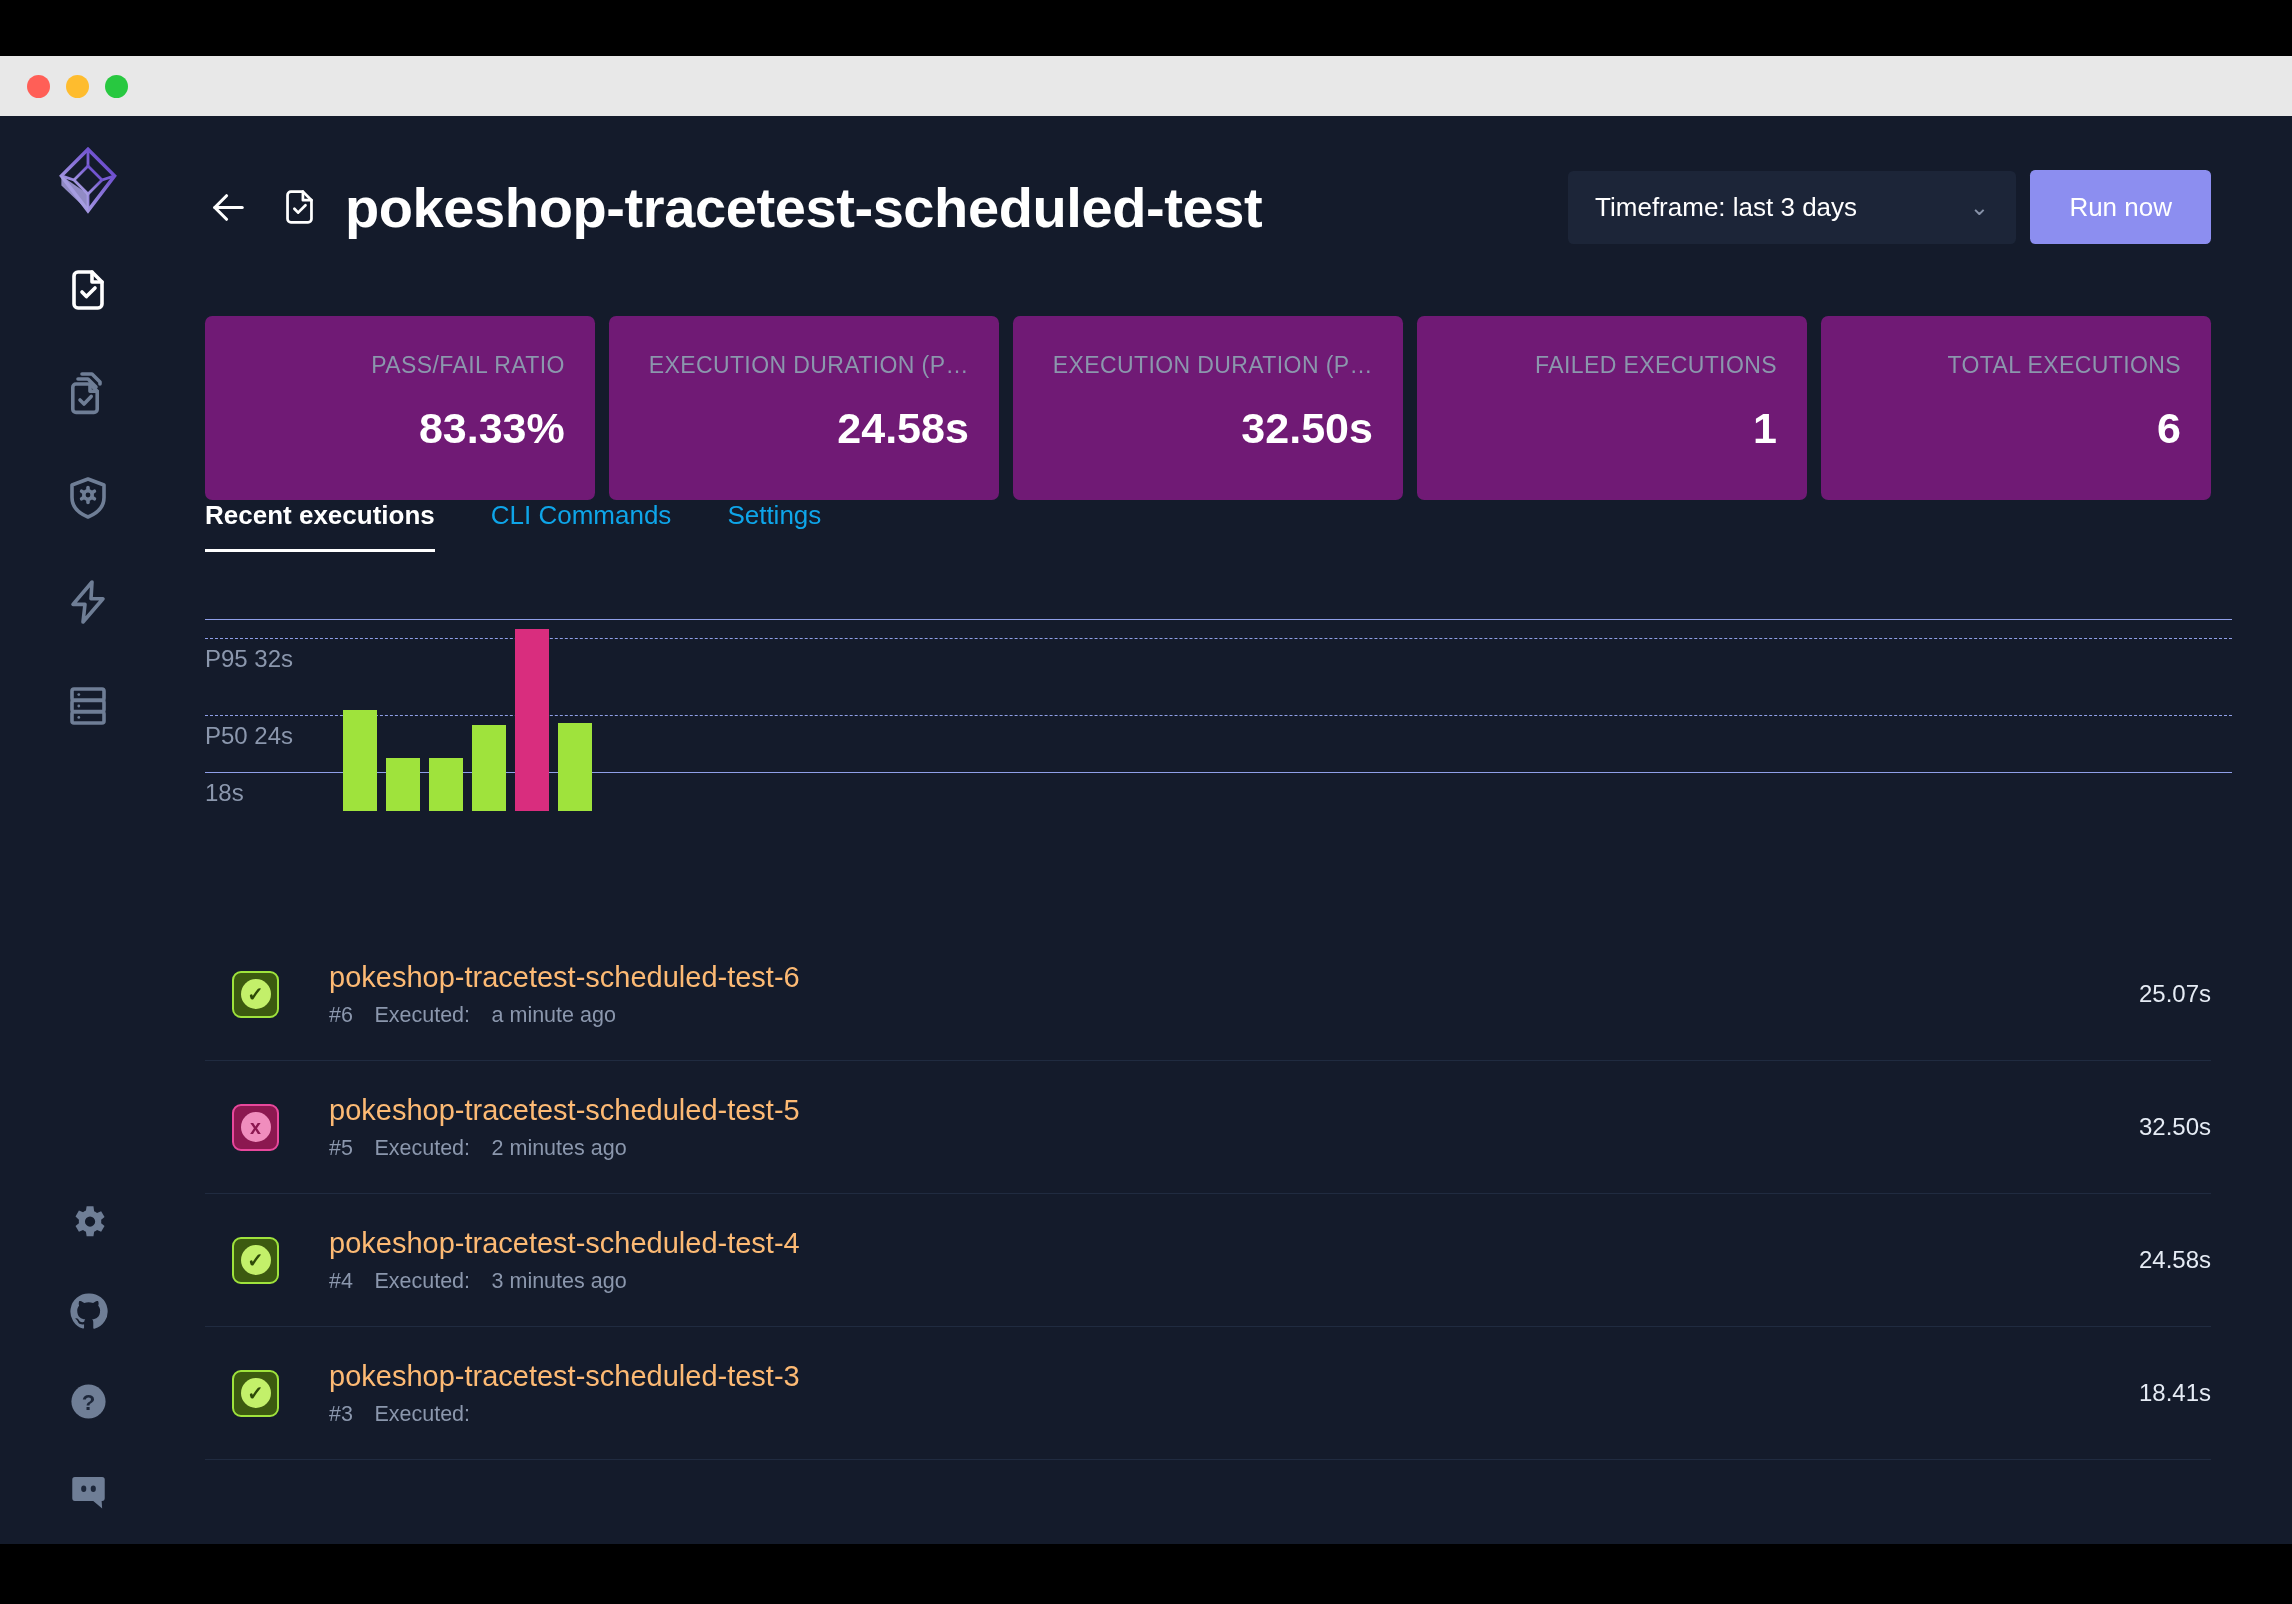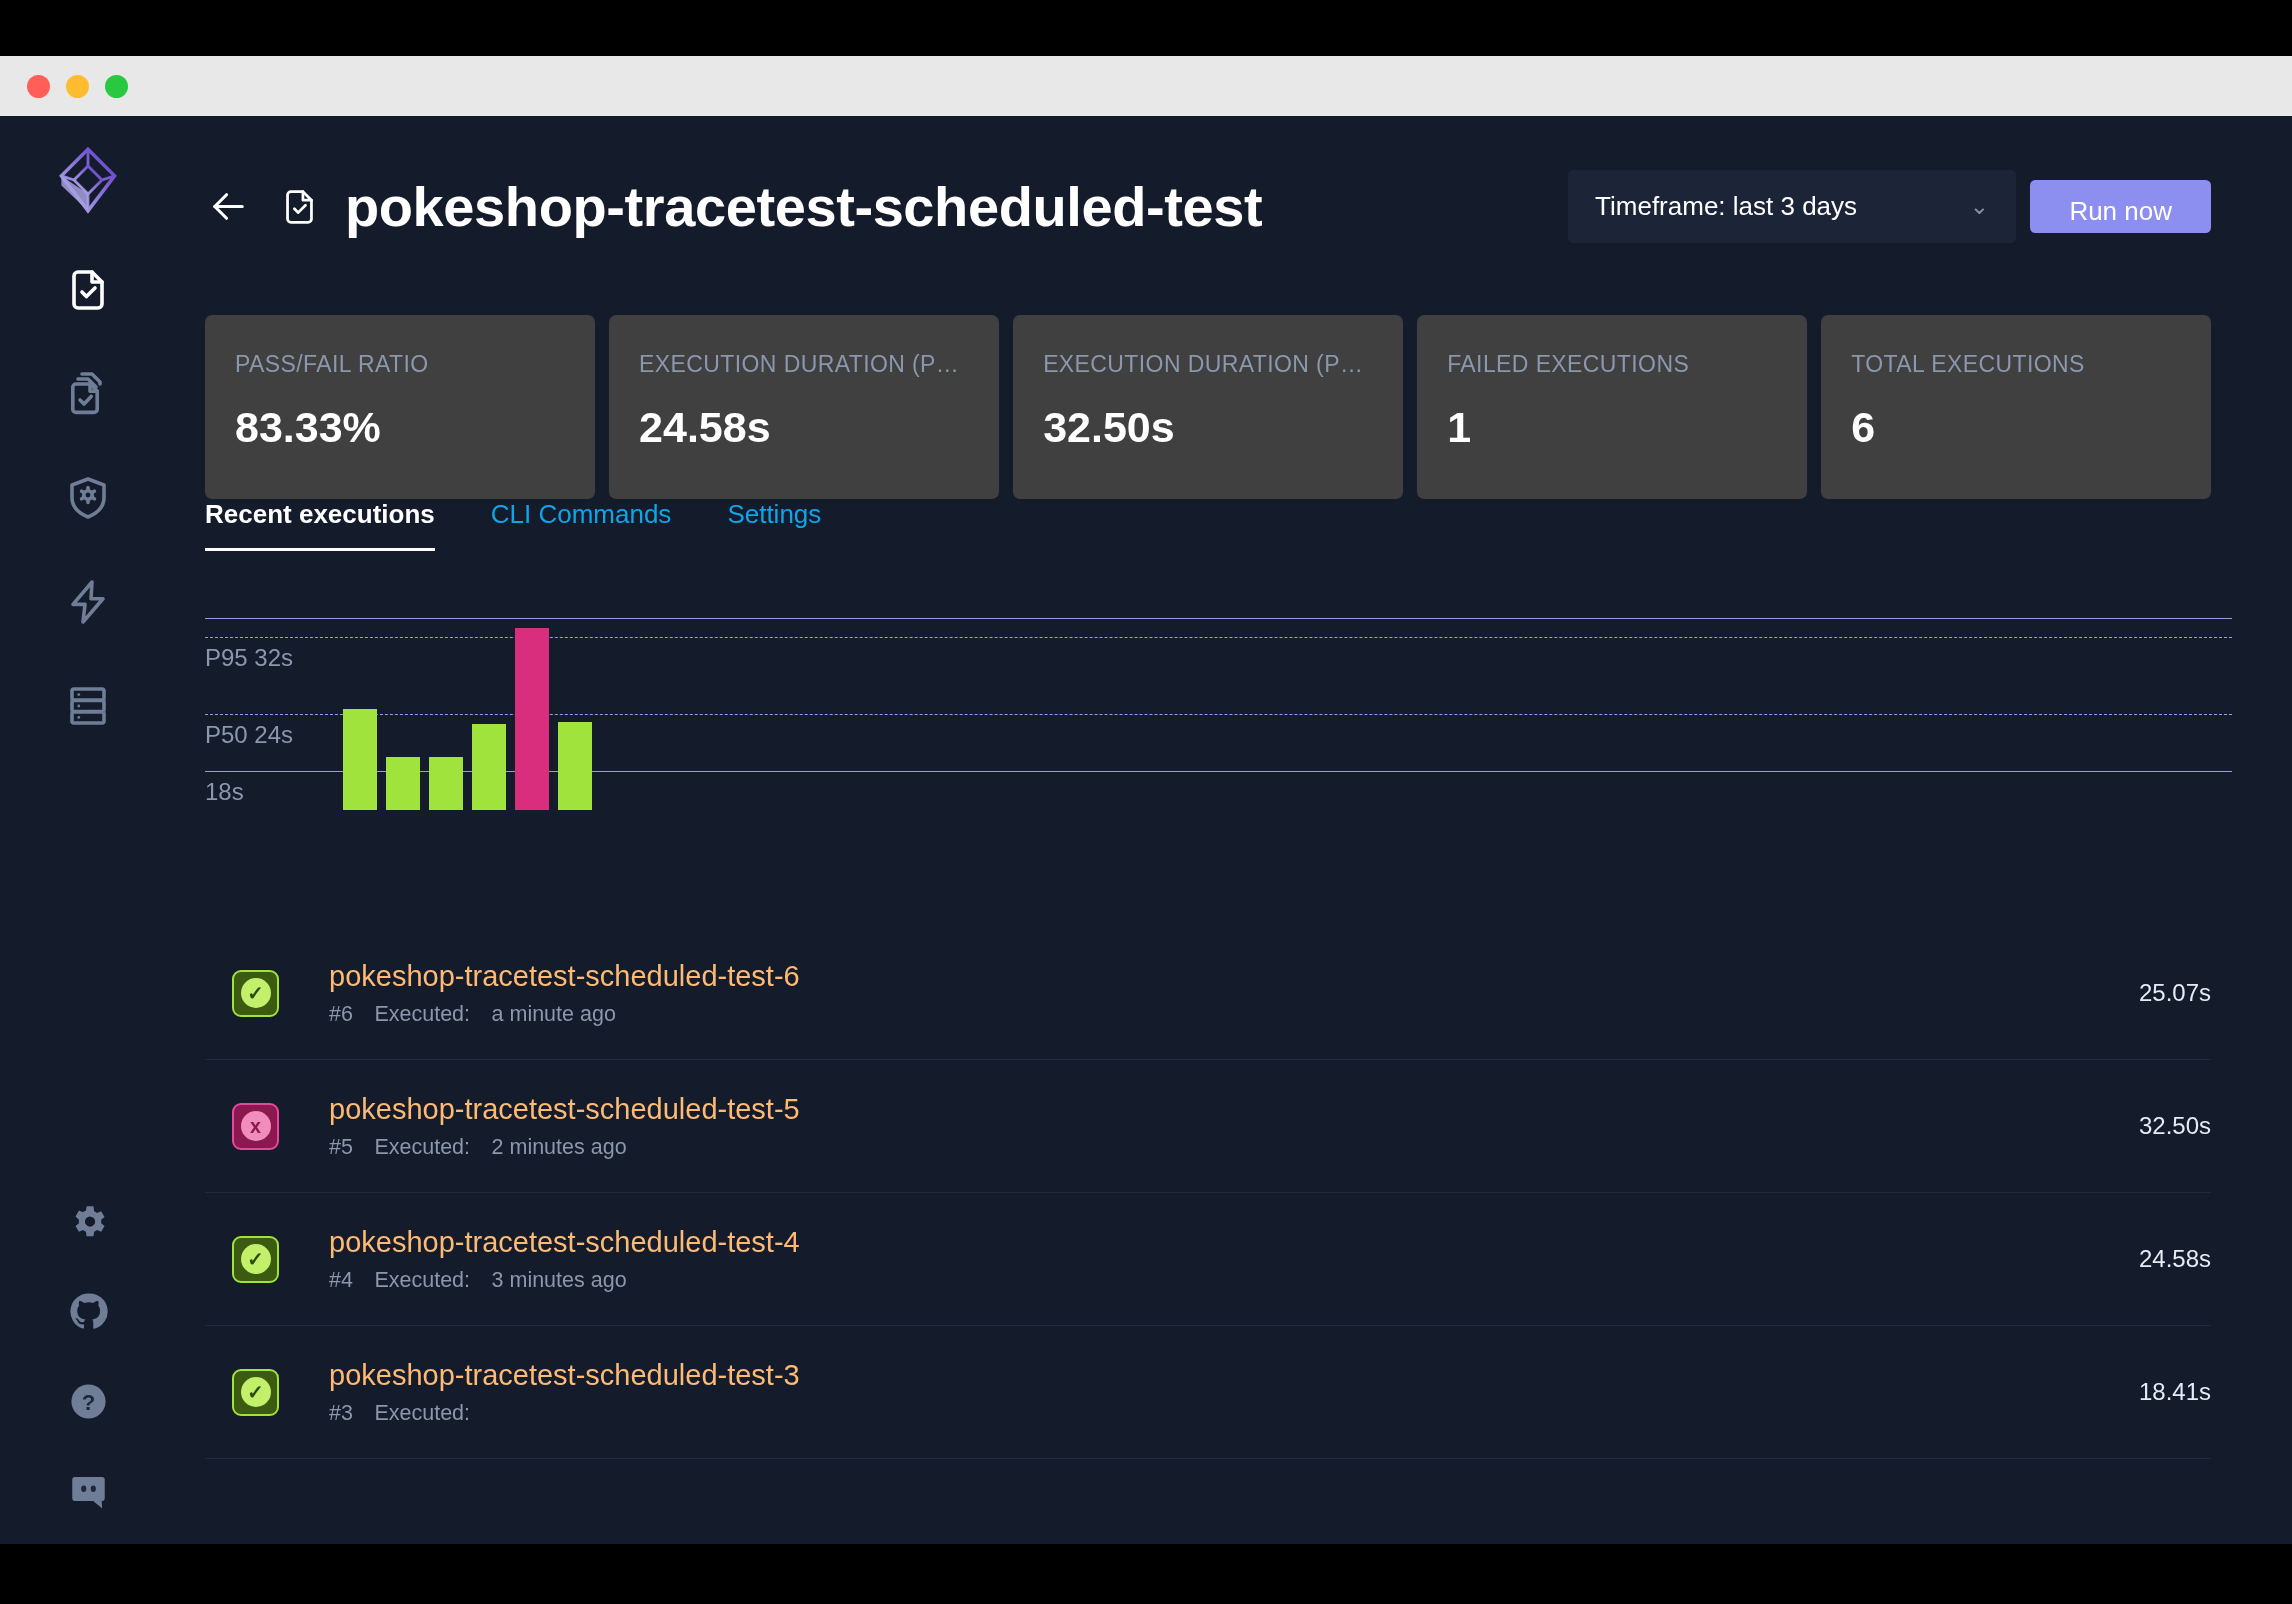--- a/index.html
+++ b/index.html
@@ -57,31 +57,31 @@
     white-space: nowrap;
   }
   .header-right { margin-left: auto; display: flex; align-items: center; gap: 14.3px; }
   .timeframe {
     width: 448px; height: 73px; background: #1C2538; border-radius: 5.4px;
     display: flex; align-items: center; padding: 0 27px;
     color: #fff; font-size: 26px; cursor: pointer;
   }
   .timeframe .chev { margin-left: auto; color: #8792a8; font-size: 23px; line-height: 1; }
   .run-now {
-    height: 53px; padding: 16px 39px; background: #8c8ef0; border: none; border-radius: 5.4px;
+    height: 74px; padding: 16px 39px; background: #8c8ef0; border: none; border-radius: 5.4px;
     color: #fff; font-size: 26px; cursor: pointer; font-family: inherit;
   }
 
   
   .metrics {
     display: flex; gap: 14.3px; padding: 0 82px 0 29px; margin-top: 72px;
   }
   .card {
-    flex: 1 1 0; height: 184px; background: #404040; border-radius: 7.2px;
-    padding: 36px 30px 16px 30px; overflow: hidden;
+    flex: 1 1 0; height: 184px; background: #701a75; border-radius: 7.2px;
+    padding: 36px 30px 16px 30px; overflow: hidden; text-align: right;
   }
   .card-label {
     font-size: 23px; color: #8b97ad; letter-spacing: 0.4px; text-transform: uppercase;
     white-space: nowrap; overflow: hidden; text-overflow: ellipsis;
   }
   .card-value { font-size: 43px; color: #fff; font-weight: bold; margin-top: 25px; }
 
   
   .tabs {
     display: flex; gap: 56px; padding: 0 82px 0 29px; 

